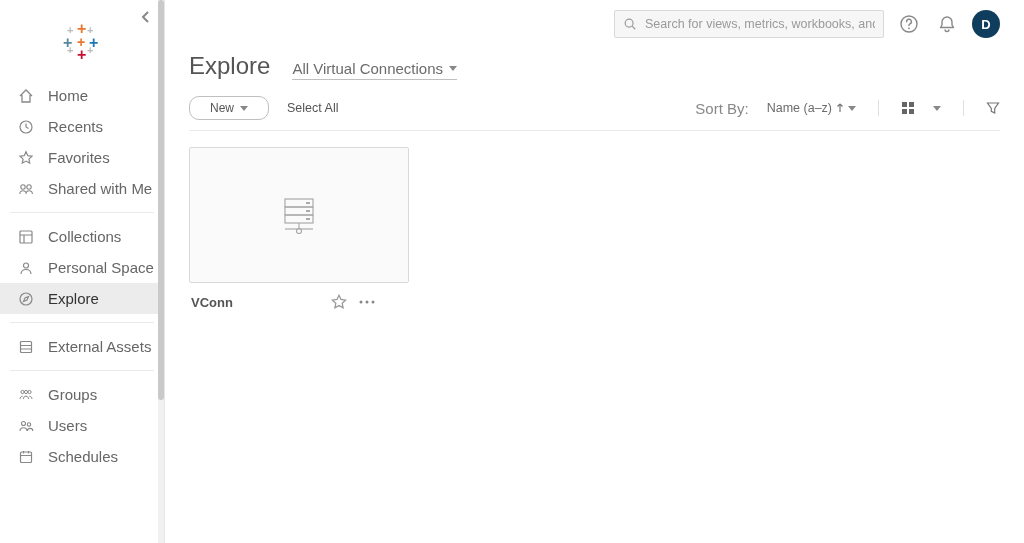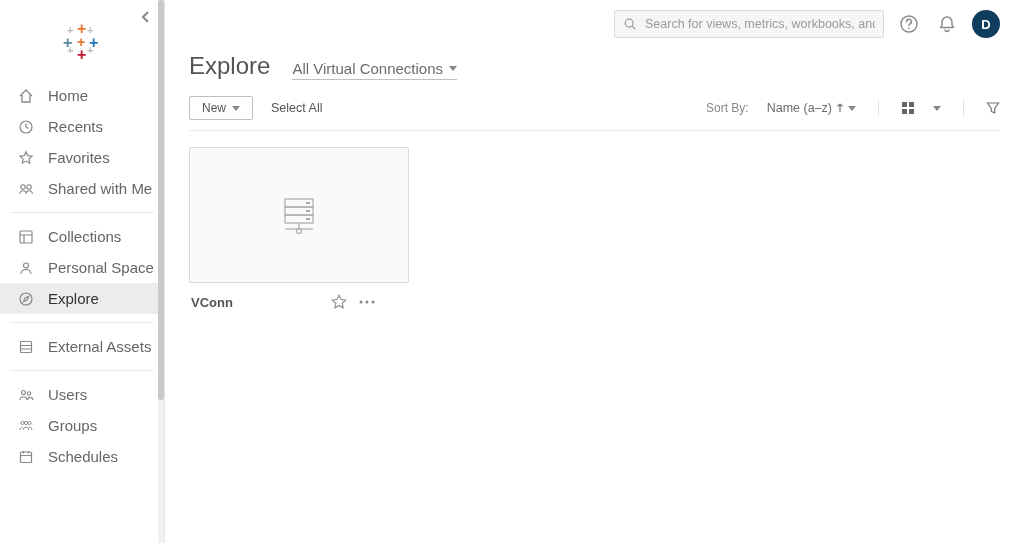--- a/index.html
+++ b/index.html
@@ -40,24 +40,24 @@
   .search-box input::placeholder { color:#9a9a9a; }
   .top-icon { width:26px; height:26px; display:flex; align-items:center; justify-content:center; color:#777; cursor:pointer; }
   .avatar { width:28px; height:28px; border-radius:50%; background:#0f3d5e; color:#fff; display:flex; align-items:center; justify-content:center; font-size:13px; font-weight:600; cursor:pointer; }
 
   .page-head { display:flex; align-items:baseline; gap:22px; padding:4px 0 16px 0; }
   .page-title { font-size:24px; font-weight:400; color:#555; }
   .type-filter { font-size:15px; color:#6b6b6b; border-bottom:1px solid #bfbfbf; padding-bottom:2px; display:flex; align-items:center; gap:6px; cursor:pointer; }
   .caret-down { width:0; height:0; border-left:4px solid transparent; border-right:4px solid transparent; border-top:5px solid #888; display:inline-block; }
 
   .toolbar { display:flex; align-items:center; gap:18px; padding:0 0 10px 0; border-bottom:1px solid #eaeaea; }
-  .btn-new { border:1px solid #bfbfbf; background:#fff; font-size:12px; color:#555; padding:4px 12px; border-radius:2px; display:flex; align-items:center; gap:6px; cursor:pointer; }
+  .btn-new { border:1px solid #bfbfbf; background:#fff; font-size:12px; color:#555; padding:4px 20px; border-radius:10px; display:flex; align-items:center; gap:6px; cursor:pointer; }
   .select-all { font-size:12.5px; color:#555; cursor:pointer; }
   .toolbar-spacer { flex:1; }
-  .sort-label { font-size:12px; color:#888; }
+  .sort-label { font-size:15px; color:#888; }
   .sort-field { font-size:12.5px; color:#6b6b6b; display:flex; align-items:center; gap:4px; cursor:pointer; }
   .view-icon { width:14px; height:14px; display:flex; align-items:center; justify-content:center; color:#666; cursor:pointer; }
   .divider-v { width:1px; height:16px; background:#e0e0e0; margin:0 4px; }
 
   .content-grid { padding:16px 0; display:flex; gap:16px; }
   .card { width:189px; }
   .card-thumb { width:220px; height:136px; border:1px solid #d9d9d9; background:#fafafa; border-radius:2px; display:flex; align-items:center; justify-content:center; cursor:pointer; }
   .card-footer { display:flex; align-items:center; justify-content:space-between; padding:10px 2px 0; }
   .card-title { font-size:13px; color:#555; font-weight:600; }
   .card-actions { display:flex; align-items:center; gap:10px; color:#888; }
@@ -167,37 +167,37 @@
             </svg>
           </span>
         <span>External Assets</span>
       </div>
 
       <div class="nav-sep"></div>
 
       <div class="nav-item">
         <span class="icon">
             <svg width="16" height="16" viewBox="0 0 16 16">
-              <circle cx="5.5" cy="5.5" r="2" fill="none" stroke="currentColor" stroke-width="1.1"></circle>
-              <circle cx="11" cy="6.5" r="1.7" fill="none" stroke="currentColor" stroke-width="1.1"></circle>
-              <path d="M2 13c0-2 1.7-3.2 3.5-3.2S9 11 9 13M9.5 13c0-1.6 1.3-2.6 2.7-2.6s2.6 1 2.6 2.6" fill="none" stroke="currentColor" stroke-width="1.1"></path>
-            </svg>
-          </span>
-        <span>Users</span>
-      </div>
-      <div class="nav-item">
-        <span class="icon">
-            <svg width="16" height="16" viewBox="0 0 16 16">
               <circle cx="4.5" cy="5" r="1.6" fill="none" stroke="currentColor" stroke-width="1"></circle>
               <circle cx="8" cy="5" r="1.6" fill="none" stroke="currentColor" stroke-width="1"></circle>
               <circle cx="11.5" cy="5" r="1.6" fill="none" stroke="currentColor" stroke-width="1"></circle>
               <path d="M2 12c0-1.7 1.3-2.8 2.7-2.8M5.3 12c0-1.7 1.3-2.8 2.7-2.8s2.7 1.1 2.7 2.8M14 12c0-1.7-1.3-2.8-2.7-2.8" fill="none" stroke="currentColor" stroke-width="1"></path>
             </svg>
           </span>
         <span>Groups</span>
+      </div>
+      <div class="nav-item">
+        <span class="icon">
+            <svg width="16" height="16" viewBox="0 0 16 16">
+              <circle cx="5.5" cy="5.5" r="2" fill="none" stroke="currentColor" stroke-width="1.1"></circle>
+              <circle cx="11" cy="6.5" r="1.7" fill="none" stroke="currentColor" stroke-width="1.1"></circle>
+              <path d="M2 13c0-2 1.7-3.2 3.5-3.2S9 11 9 13M9.5 13c0-1.6 1.3-2.6 2.7-2.6s2.6 1 2.6 2.6" fill="none" stroke="currentColor" stroke-width="1.1"></path>
+            </svg>
+          </span>
+        <span>Users</span>
       </div>
       <div class="nav-item">
         <span class="icon">
             <svg width="16" height="16" viewBox="0 0 16 16">
               <rect x="2.5" y="3" width="11" height="10.5" rx="1" fill="none" stroke="currentColor" stroke-width="1.2"></rect>
               <path d="M2.5 6.5h11M5.5 2v2.5M10.5 2v2.5" stroke="currentColor" stroke-width="1.2"></path>
             </svg>
           </span>
         <span>Schedules</span>
       </div>

